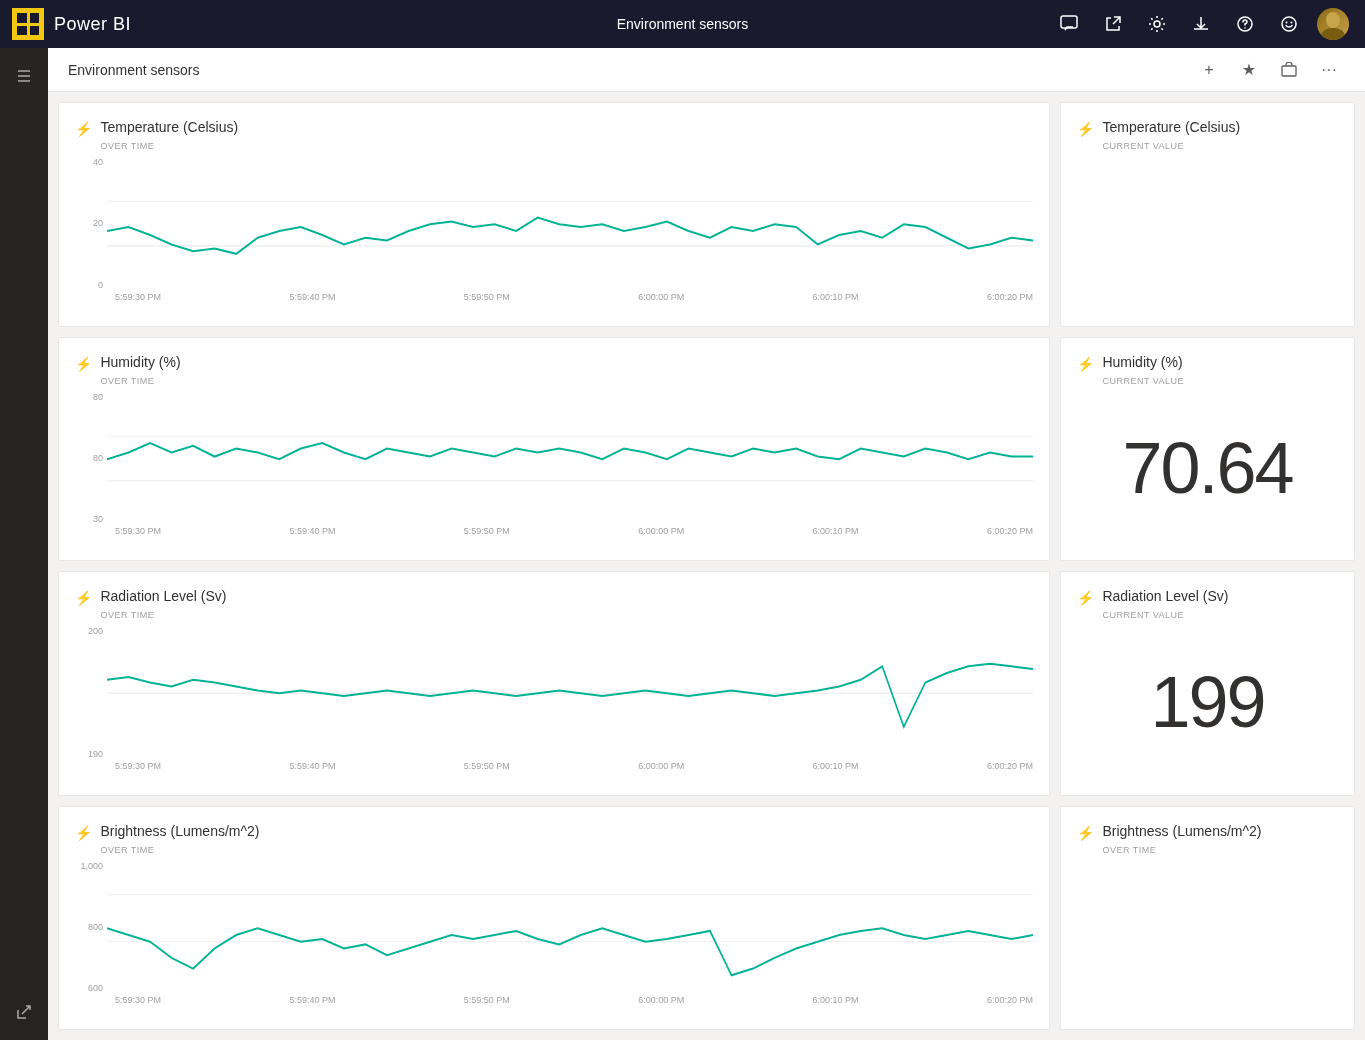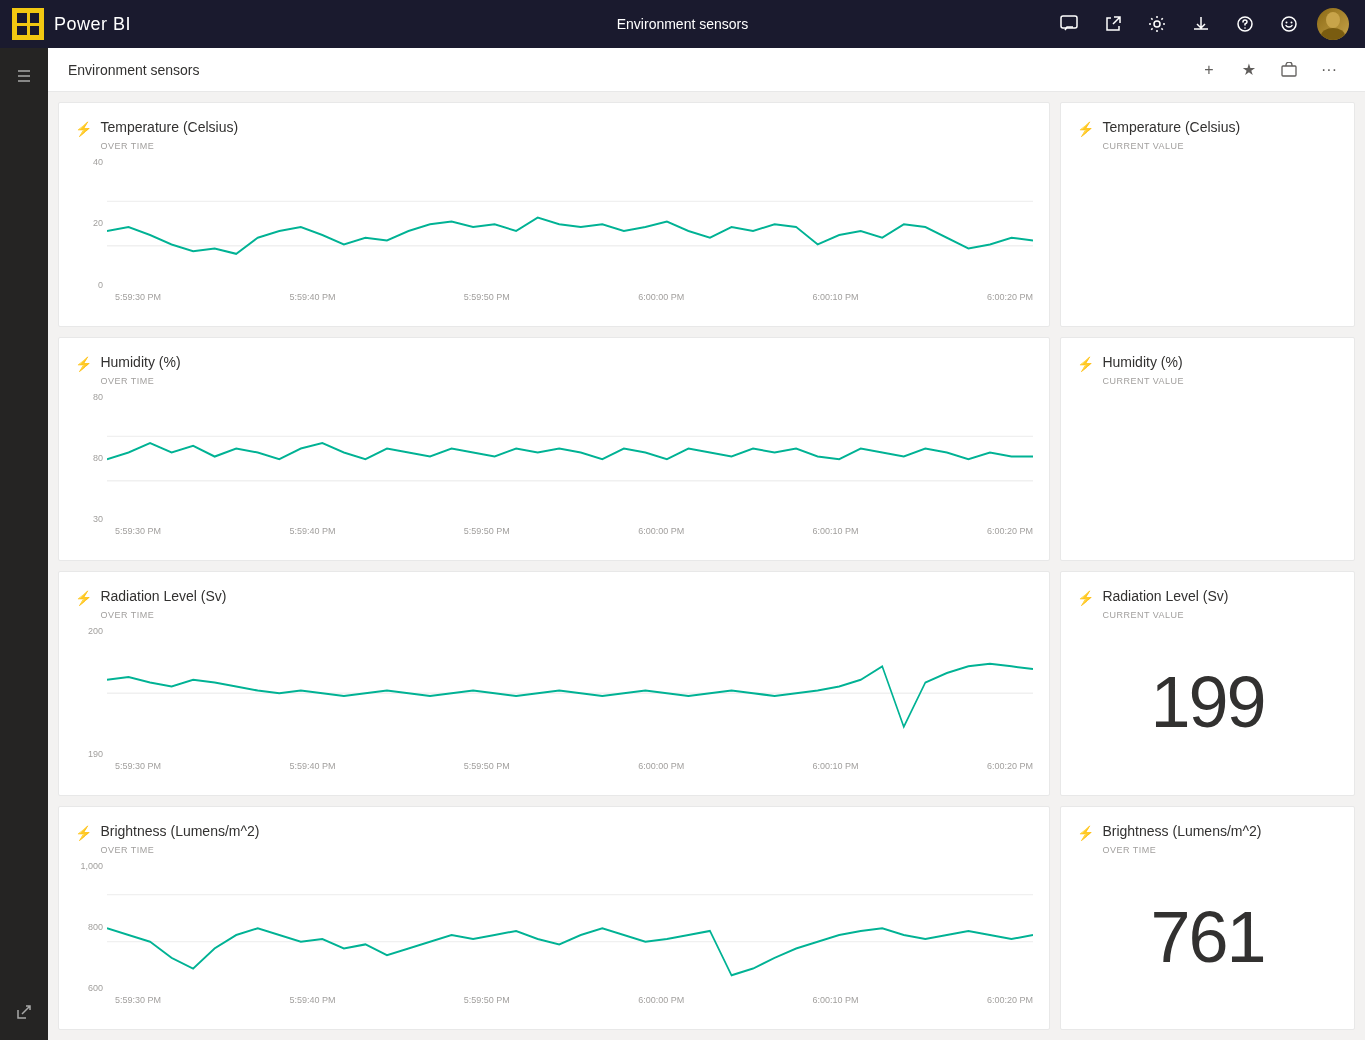--- a/index.html
+++ b/index.html
@@ -280,20 +280,21 @@
       </div>
 
       <div class="current-value-card">
         <div class="card-header">
           <span class="card-icon">⚡</span>
           <div class="card-title-block">
             <div class="card-title">Humidity (%)</div>
             <div class="card-subtitle">CURRENT VALUE</div>
           </div>
         </div>
+        <div class="current-value-display">70.64</div>
       </div>
 
       <div class="card">
         <div class="card-header">
           <span class="card-icon">⚡</span>
           <div class="card-title-block">
             <div class="card-title">Radiation Level (Sv)</div>
             <div class="card-subtitle">OVER TIME</div>
           </div>
         </div>
@@ -363,18 +364,17 @@
       </div>
 
       <div class="current-value-card brightness-right">
         <div class="card-header">
           <span class="card-icon">⚡</span>
           <div class="card-title-block">
             <div class="card-title">Brightness (Lumens/m^2)</div>
             <div class="card-subtitle">OVER TIME</div>
           </div>
         </div>
-        <div class="current-value-display">761</div>
       </div>
 
     </div>
   </div>
 </div>
 
 </body></html>

